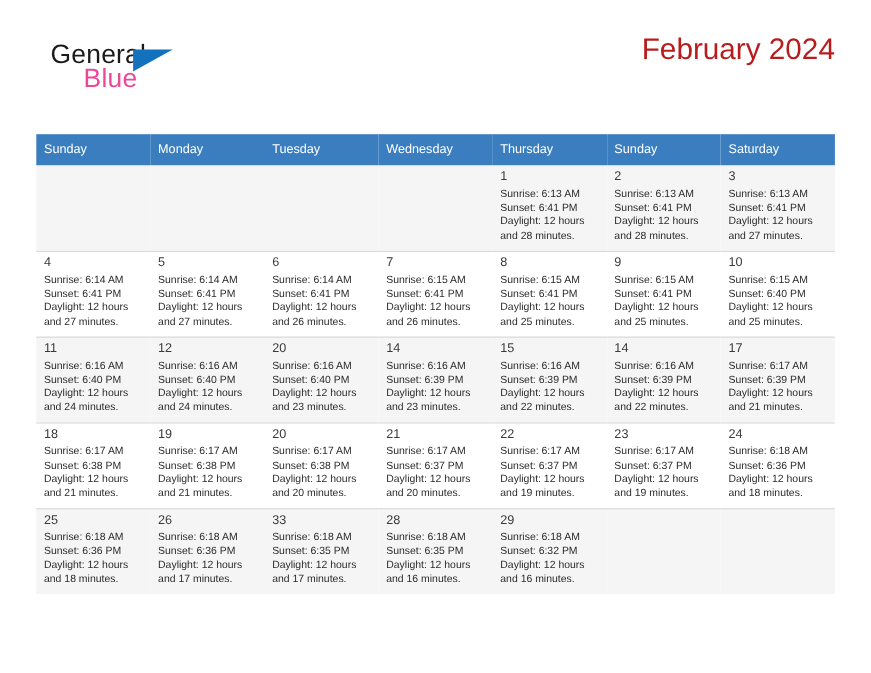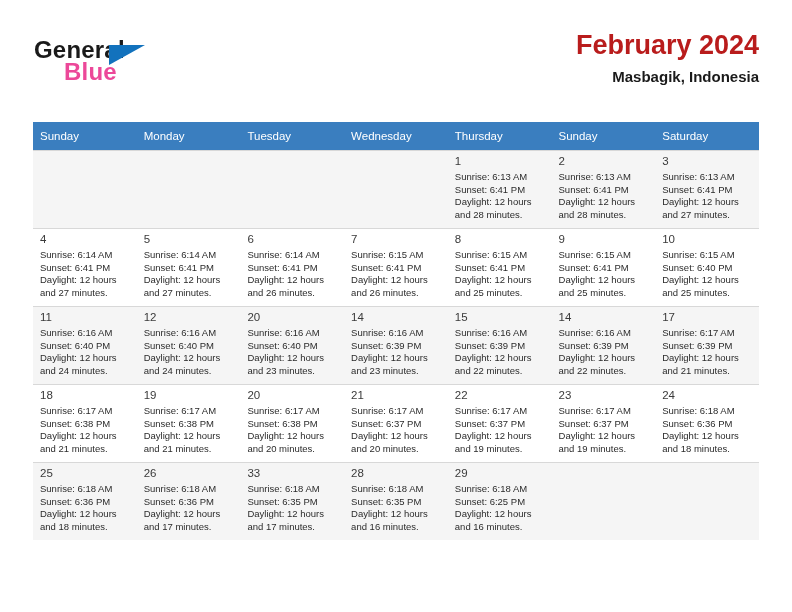--- a/index.html
+++ b/index.html
@@ -17,25 +17,24 @@
   .page {
     position: relative;
     width: 792px;
     height: 612px;
     box-sizing: border-box;
   }
 
   
   .header {
     position: absolute;
-    left: 34px;
+    left: 46px;
     top: 28px;
     right: 33px;
     height: 70px;
-    font-weight: bold;
   }
   .brand {
     position: absolute;
     left: 0;
     top: 8px;
     width: 220px;
     height: 58px;
   }
   .brand-general {
     position: absolute;
@@ -147,21 +146,20 @@
   <div class="header">
 
     <div class="brand">
       <span class="brand-general">General</span>
       <span class="brand-triangle"></span>
       <span class="brand-blue">Blue</span>
     </div>
 
     <div class="title-block">
       <div class="cal-title">February 2024</div>
-      <div class="cal-subtitle">Masbagik, Indonesia</div>
     </div>
 
   </div>
 
   <table class="calendar">
     <thead>
       <tr>
         <th>Sunday</th>
         <th>Monday</th>
         <th>Tuesday</th>
@@ -536,21 +534,21 @@
                 <div>Daylight: 12 hours</div>
                 <div>and 16 minutes.</div>
               </div>
             </div>
           </td>
         <td>
             <div class="cell">
               <div class="daynum">29</div>
               <div class="info">
                 <div>Sunrise: 6:18 AM</div>
-                <div>Sunset: 6:25 PM</div>
+                <div>Sunset: 6:32 PM</div>
                 <div>Daylight: 12 hours</div>
                 <div>and 16 minutes.</div>
               </div>
             </div>
           </td>
         <td>
             <div class="cell empty">
               <div class="daynum"></div>
               <div class="info">
                 <div></div>

